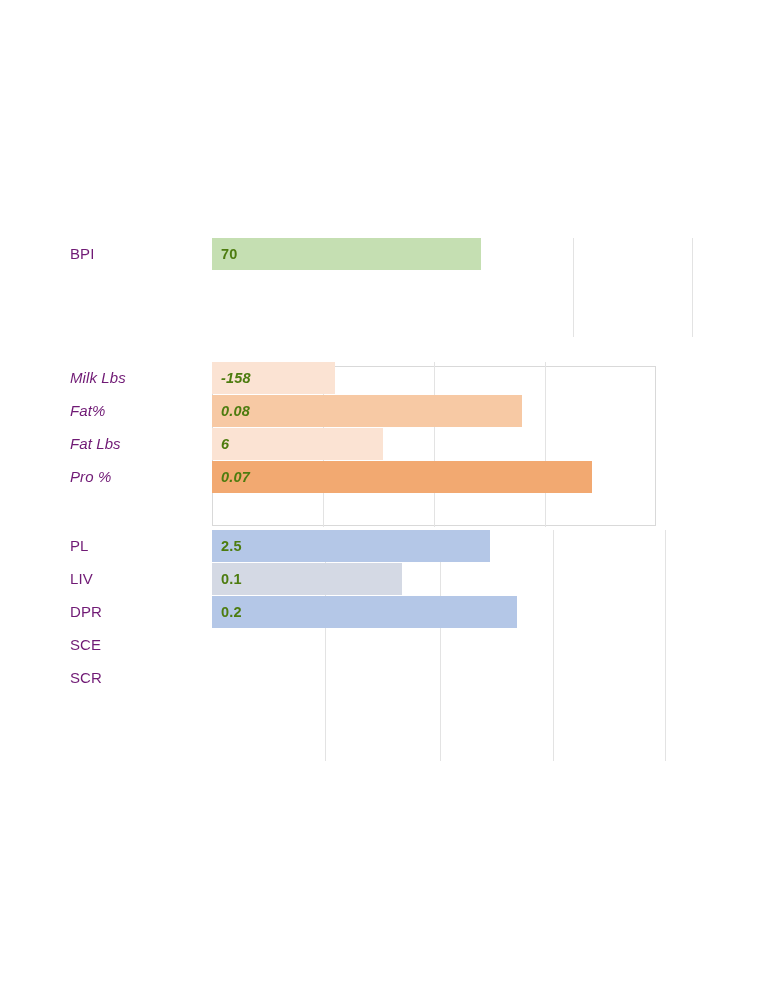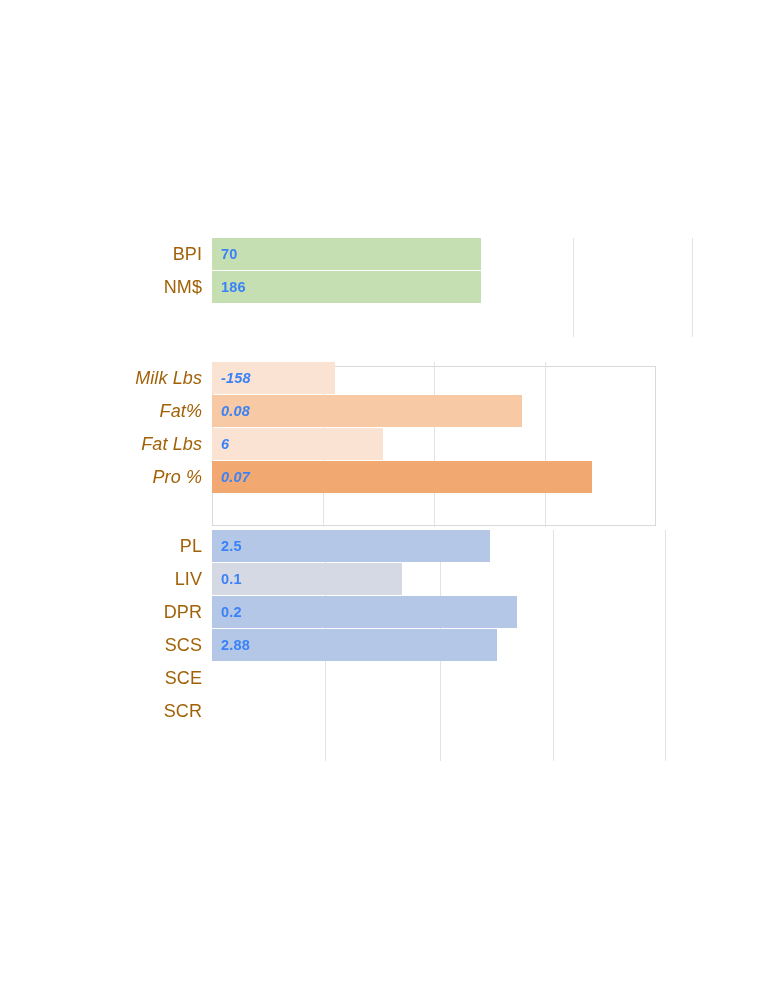--- a/index.html
+++ b/index.html
@@ -66,23 +66,22 @@
     height: 32px;
     margin-bottom: 1px;
   }
   .row-label {
     position: absolute;
     left: 0;
     top: 0;
     width: 132px;
     height: 32px;
     line-height: 32px;
-    text-align: right;
-    font-size: 18px;
-    color: #a16207;
+    font-size: 15px;
+    color: #701a75;
     white-space: nowrap;
     letter-spacing: 0.1px;
   }
   .bar-track {
     position: absolute;
     left: 142px;
     top: 0;
     height: 32px;
     width: 498px;
   }
@@ -93,21 +92,21 @@
     height: 32px;
   }
   .bar-value {
     position: absolute;
     left: 9px;
     top: 0;
     height: 32px;
     line-height: 32px;
     font-size: 14.5px;
     font-weight: bold;
-    color: #3b82f6;
+    color: #4d7c0f;
     white-space: nowrap;
     z-index: 3;
     letter-spacing: 0.2px;
   }
 </style>
 </head>
 <body>
 
 <div id="chart-root">
 
@@ -119,27 +118,20 @@
       </div>
 
     <div class="row">
       <div class="row-label">BPI</div>
       <div class="bar-track">
         <div class="bar" style="width: 269px; background: rgb(197, 223, 178);"></div>
         <div class="bar-value">70</div>
       </div>
     </div>
 
-    <div class="row">
-      <div class="row-label">NM$</div>
-      <div class="bar-track">
-        <div class="bar" style="width: 269px; background: rgb(197, 223, 178);"></div>
-        <div class="bar-value">186</div>
-      </div>
-    </div>
 
   </div>
 
   <div class="chart-group" id="group-yield">
 
     <div class="plot-box" id="yield-box"></div>
     <div class="gridlines" id="grid-yield" style="height: 165px;">
         <div class="gridline" style="left: 111px; height: 165px;"></div>
         <div class="gridline" style="left: 222px; height: 165px;"></div>
         <div class="gridline" style="left: 333px; height: 165px;"></div>
@@ -205,27 +197,20 @@
     </div>
 
     <div class="row">
       <div class="row-label">DPR</div>
       <div class="bar-track">
         <div class="bar" style="width: 305px; background: rgb(180, 199, 231);"></div>
         <div class="bar-value">0.2</div>
       </div>
     </div>
 
-    <div class="row">
-      <div class="row-label">SCS</div>
-      <div class="bar-track">
-        <div class="bar" style="width: 285px; background: rgb(180, 199, 231);"></div>
-        <div class="bar-value">2.88</div>
-      </div>
-    </div>
 
     <div class="row">
       <div class="row-label">SCE</div>
       <div class="bar-track">
 
         <div class="bar-value"></div>
       </div>
     </div>
 
 

